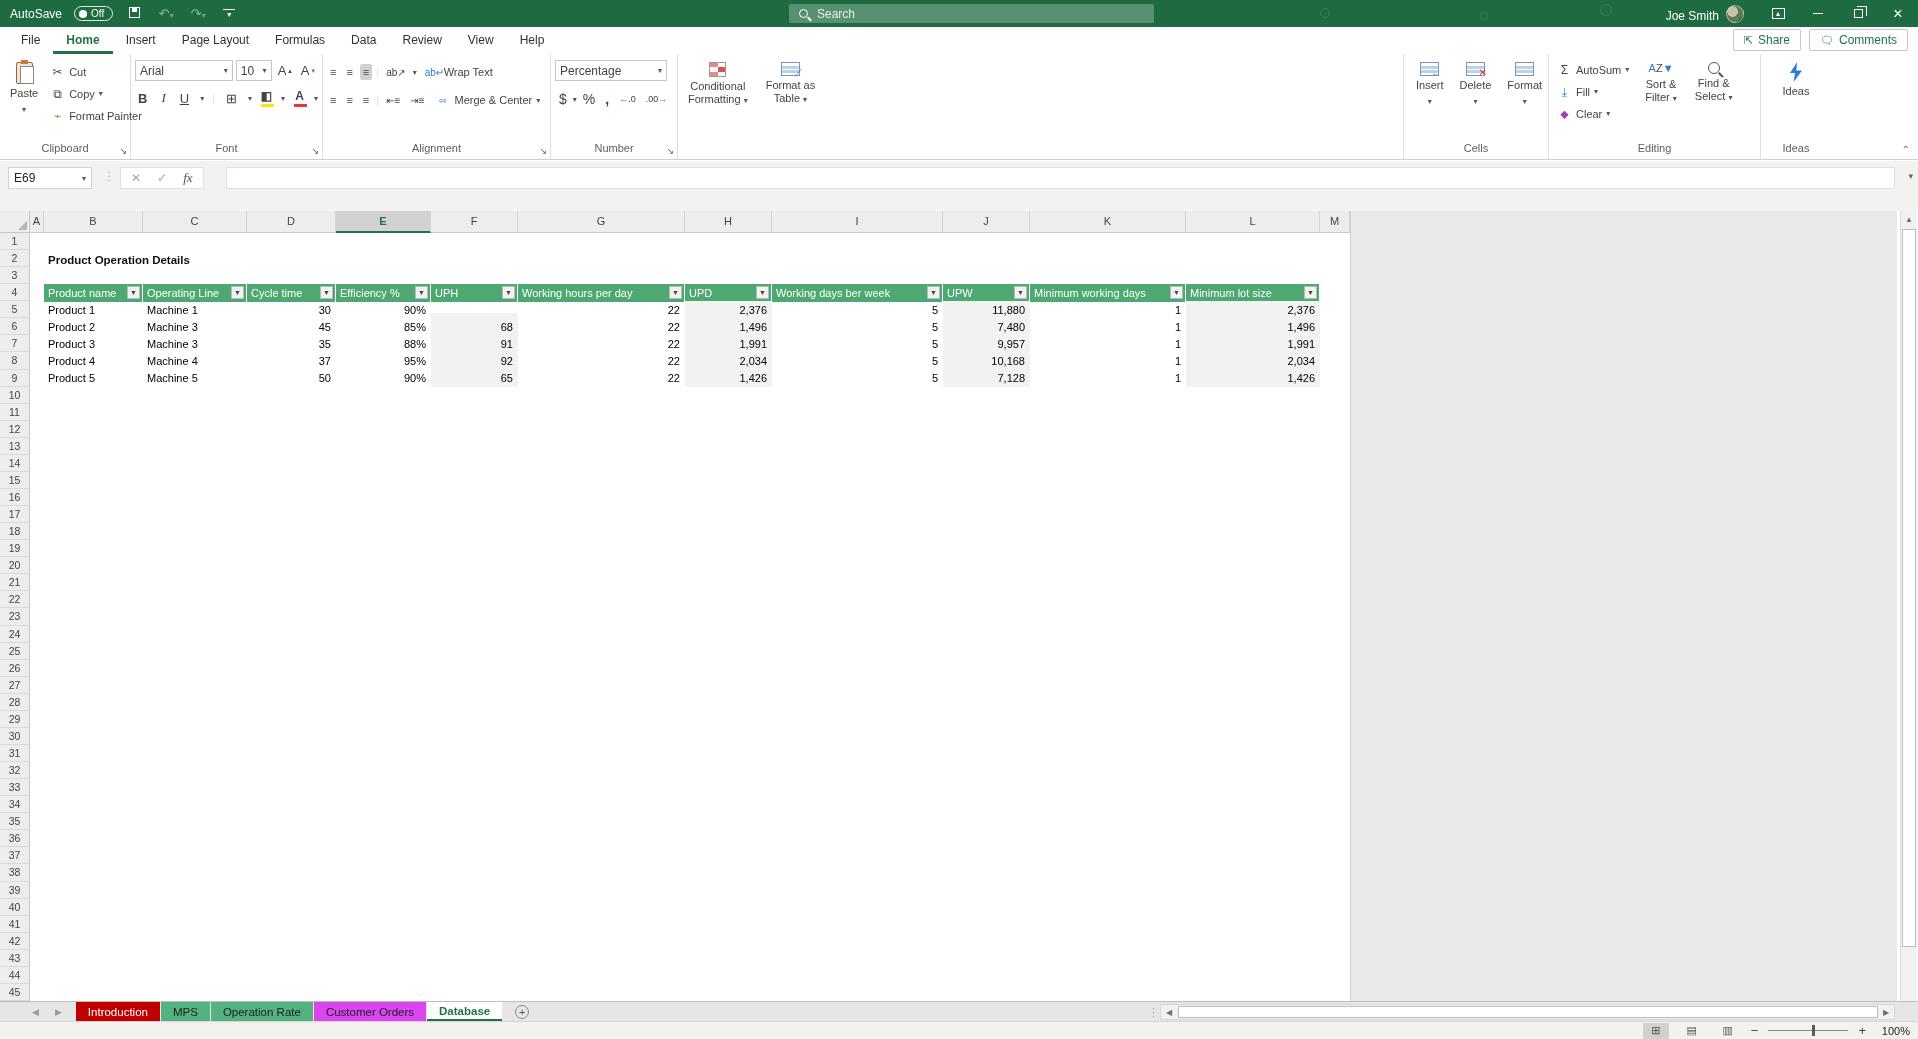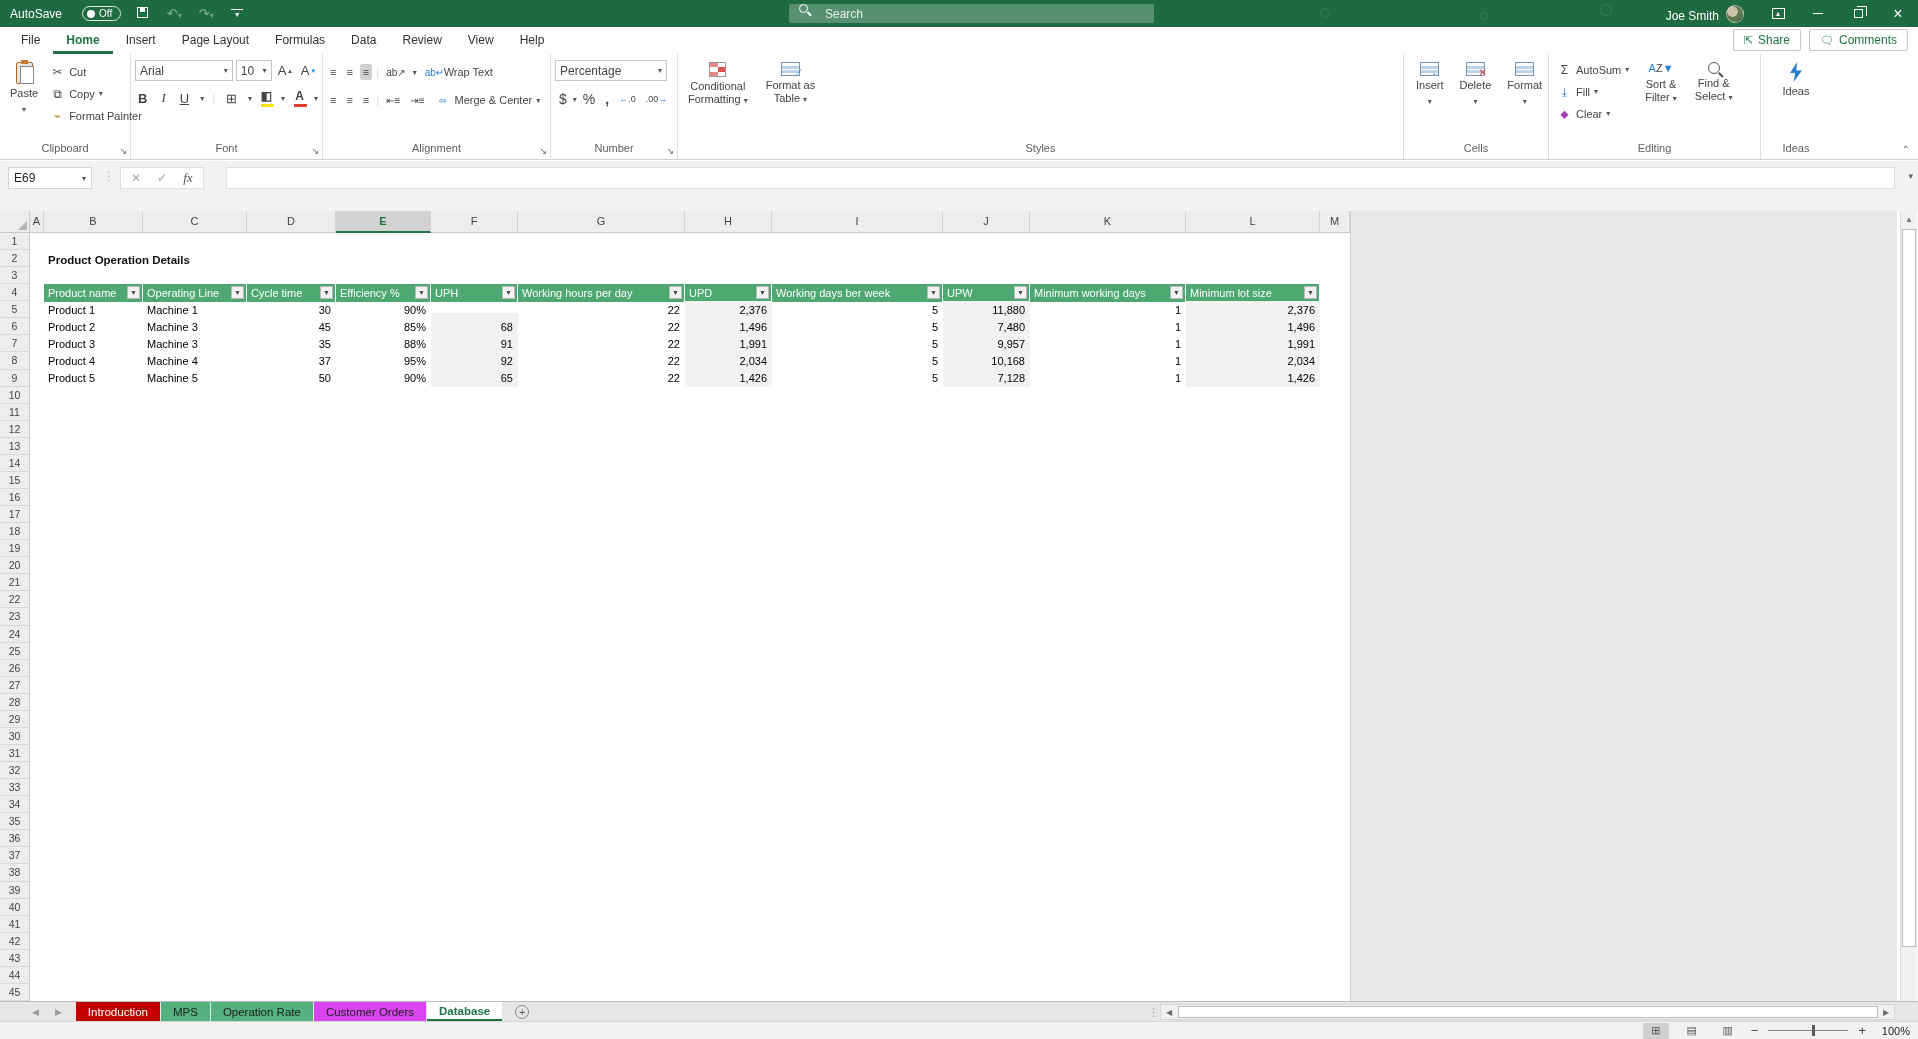--- a/index.html
+++ b/index.html
@@ -2,30 +2,30 @@
 <html><head>
 <meta charset="utf-8">
 <style>
   * { box-sizing: border-box; margin: 0; padding: 0; }
   html,body { width:1918px; height:1039px; overflow:hidden; font-family:"Liberation Sans",sans-serif; background:#fff; }
 
   
   .titlebar { position:absolute; top:0; left:0; width:1918px; height:27px; background:#1e6b41; color:#fff;
     display:flex; align-items:center; font-size:12px; z-index:30; }
   .tb-left { display:flex; align-items:center; gap:10px; padding-left:10px; }
-  .autosave { display:flex; align-items:center; gap:20px; }
+  .autosave { display:flex; align-items:center; gap:12px; }
   .as-pill { display:flex; align-items:center; gap:4px; border:1px solid rgba(255,255,255,.85); border-radius:8px; padding:1px 8px 1px 4px; font-size:10px; }
   .as-dot { width:8px; height:8px; border-radius:50%; background:#fff; }
   .qat-btn { width:22px; text-align:center; color:#fff; font-size:13px; cursor:default; }
   .dim { opacity:.45; }
   .save-ico { width:11px; height:11px; border:1.5px solid #fff; position:relative; }
   .save-ico::after { content:""; position:absolute; left:2px; top:0; width:5px; height:4px; background:#fff; }
   .tb-title { position:absolute; left:280px; width:420px; text-align:center; top:0; height:27px; line-height:27px; font-size:12px; white-space:nowrap; }
   .searchbox { position:absolute; left:789px; top:4px; width:365px; height:19px; background:rgba(255,255,255,.26); border-radius:2px;
-    display:flex; gap:17px; padding-left:10px; }
+    display:flex; align-items:center; gap:9px; padding-left:10px; }
   .searchbox input { background:transparent; border:none; outline:none; color:#fff; font-size:12px; width:300px; font-family:"Liberation Sans",sans-serif; }
   .searchbox input::placeholder { color:#f2f6f3; opacity:.95; }
   .lens { width:9px; height:9px; border:1.5px solid #fff; border-radius:50%; position:relative; flex:0 0 auto; }
   .lens::after { content:""; position:absolute; width:5px; height:1.5px; background:#fff; transform:rotate(45deg); left:7px; top:8px; }
   .tb-right { position:absolute; right:0; top:0; height:27px; display:flex; align-items:center; }
   .user { display:flex; align-items:flex-end; gap:7px; margin-right:14px; }
   .avatar { width:18px; height:18px; border-radius:50%; background:radial-gradient(circle at 35% 35%, #c9c2a8 0 35%, #5d7a52 36% 70%, #34503a 71%); border:1px solid rgba(255,255,255,.5); }
   .winbtn { width:40px; height:27px; display:flex; align-items:center; justify-content:center; color:#fff; font-size:13px; }
   .ribopt { width:13px; height:11px; border:1px solid #fff; text-align:center; line-height:9px; font-size:8px; }
   .min-bar { width:10px; height:1px; background:#fff; }
@@ -330,21 +330,20 @@
           </span>
         <span><span>Conditional</span><br><span>Formatting</span> <span class="chev">▾</span></span>
       </div>
       <div class="bigbtn">
         <span class="tbl-ico">
             <span class="ov" style="color:#2b7cd3;">⟋</span>
           </span>
         <span><span>Format as</span><br><span>Table</span> <span class="chev">▾</span></span>
       </div>
     </div>
-    <div class="glabel"><span>Styles</span></div>
   </div>
 
   <div class="rgroup" style="width:145px;">
     <div class="rbody" style="gap:4px; padding-left:2px;">
       <div class="bigbtn">
         <span class="tbl-ico">
             <span class="ov" style="color:#2b7cd3;">←</span>
           </span>
         <span>Insert</span>
           <span class="chev">▾</span>

